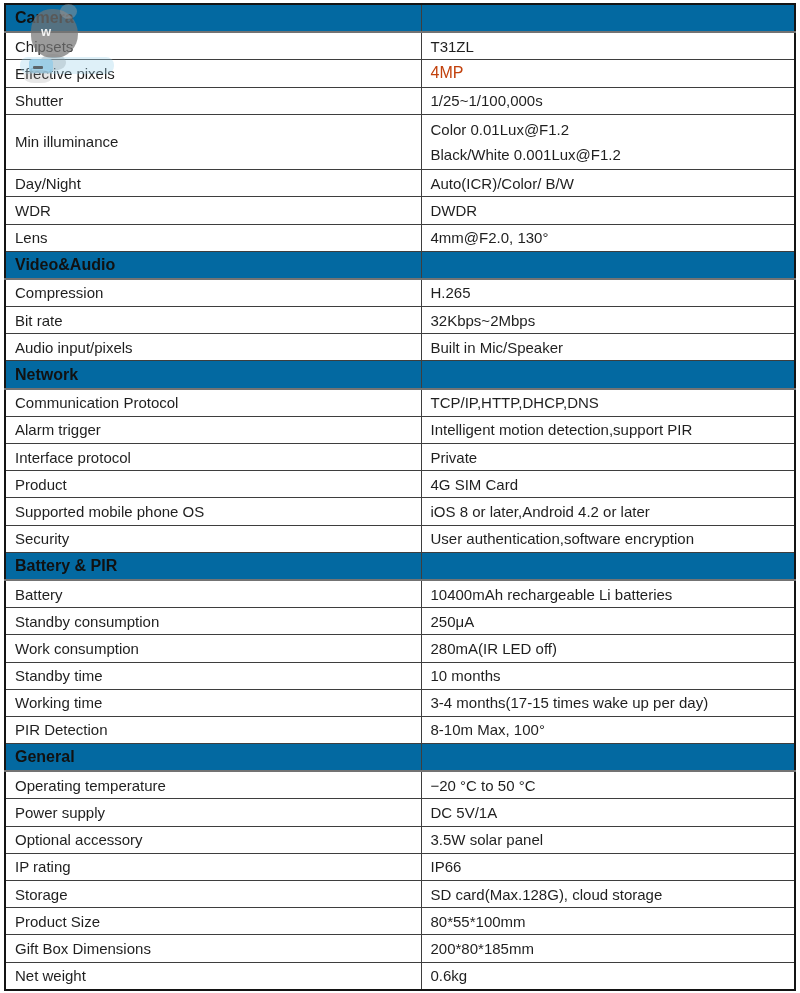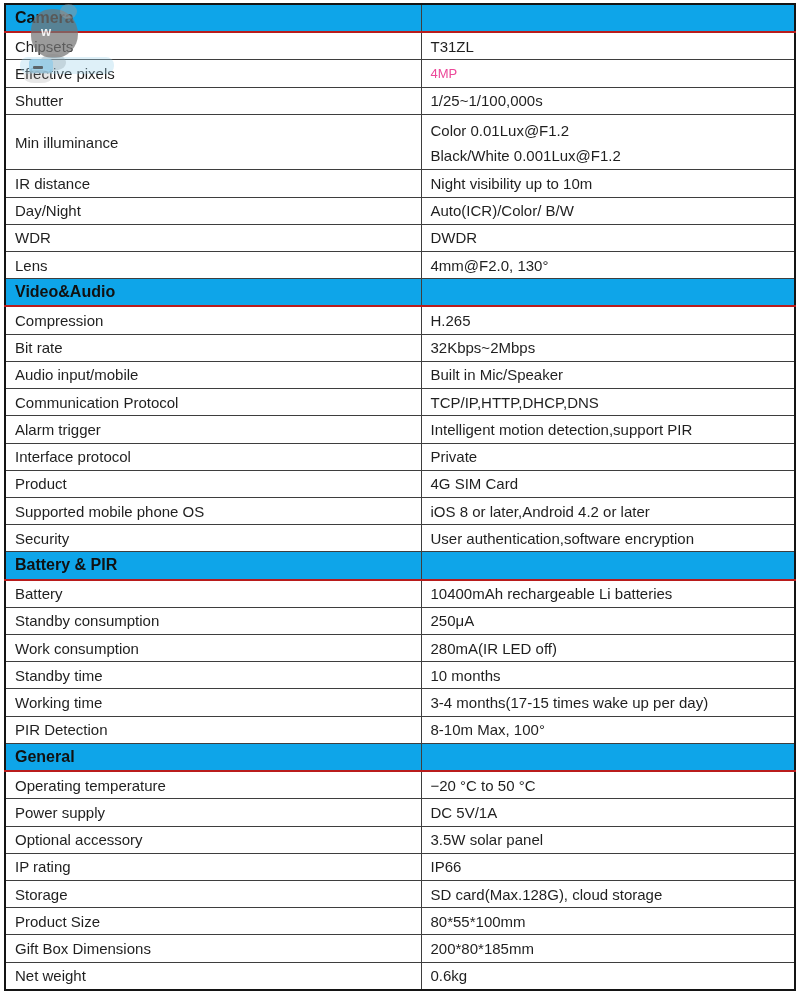--- a/index.html
+++ b/index.html
@@ -20,27 +20,27 @@
     vertical-align:middle;
     font-size:15px;
     color:#1f1f1f;
     overflow:hidden;white-space:nowrap;
   }
   tr.row td{height:26px;}
   tr.tall td{height:53px;}
   tr.tall td.value{white-space:normal;line-height:25px;padding-top:1px;margin-left:36px;}
   tr.section td{
     height:26px;
-    background:#0ea5e9;
+    background:#0369a1;
     font-weight:bold;
     font-size:16px;
     color:#111111;
-    border-bottom:2px solid #b91c1c;
+    border-bottom:2px solid #737373;
   }
-  td.value.small{font-size:13px;color:#ec4899;}
+  td.value.small{font-size:16px;color:#c2410c;}
 
   
   .wm{position:absolute;pointer-events:none;}
   #wm-mascot{left:31px;top:9px;width:47px;height:49px;background:#757575;
              opacity:.72;border-radius:46% 54% 52% 48%;}
   #wm-ear{left:60px;top:4px;width:17px;height:15px;background:#9a9a9a;
           opacity:.5;border-radius:50%;}
   #wm-tail{left:40px;top:54px;width:26px;height:17px;background:#8a8a8a;
            opacity:.35;border-radius:50%;}
   #wm-teeth{left:41px;top:24px;font-size:13px;font-weight:bold;
@@ -80,24 +80,20 @@
         <td class="value">1/25~1/100,000s</td>
       </tr>
       <tr class="tall">
         <td class="label">Min illuminance</td>
         <td class="value">
           <div>Color 0.01Lux@F1.2</div>
           <div>Black/White 0.001Lux@F1.2</div>
         </td>
       </tr>
       <tr class="row">
-        <td class="label">IR distance</td>
-        <td class="value">Night visibility up to 10m</td>
-      </tr>
-      <tr class="row">
         <td class="label">Day/Night</td>
         <td class="value">Auto(ICR)/Color/ B/W</td>
       </tr>
       <tr class="row">
         <td class="label">WDR</td>
         <td class="value">DWDR</td>
       </tr>
       <tr class="row">
         <td class="label">Lens</td>
         <td class="value">4mm@F2.0, 130°</td>
@@ -108,22 +104,26 @@
       </tr>
       <tr class="row">
         <td class="label">Compression</td>
         <td class="value">H.265</td>
       </tr>
       <tr class="row">
         <td class="label">Bit rate</td>
         <td class="value">32Kbps~2Mbps</td>
       </tr>
       <tr class="row">
-        <td class="label">Audio input/mobile</td>
+        <td class="label">Audio input/pixels</td>
         <td class="value">Built in Mic/Speaker</td>
+      </tr>
+      <tr class="section">
+        <td>Network</td>
+        <td></td>
       </tr>
       <tr class="row">
         <td class="label">Communication Protocol</td>
         <td class="value">TCP/IP,HTTP,DHCP,DNS</td>
       </tr>
       <tr class="row">
         <td class="label">Alarm trigger</td>
         <td class="value">Intelligent motion detection,support PIR</td>
       </tr>
       <tr class="row">

